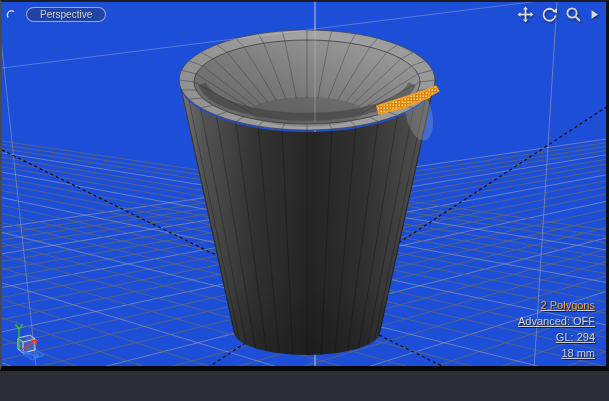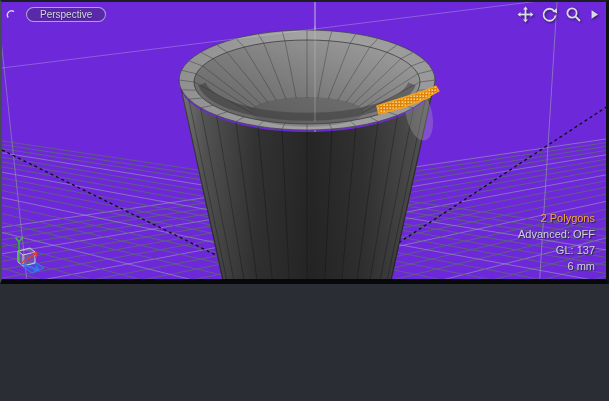--- a/index.html
+++ b/index.html
@@ -1,19 +1,19 @@
 <!DOCTYPE html>
 <html><head>
 <meta charset="utf-8">
 <style>
   html,body{margin:0;padding:0;background:#2a2d33;}
   *{box-sizing:border-box;}
   #viewport{
-    position:relative;width:609px;height:284px;overflow:hidden;
-    background:#6d28d9;
+    position:relative;width:609px;height:371px;overflow:hidden;
+    background:#1d4ed8;
     border-top:2px solid #1a1d22;
     border-left:2px solid #454b55;
     border-right:3px solid #101114;
     border-bottom:5px solid #07080a;
     font-family:"Liberation Sans", sans-serif;
     padding-left:20px;
   }
   #gridsvg,#cupsvg{position:absolute;left:0;top:0;}
   
   .btnrow{position:absolute;left:4px;top:5px;display:flex;align-items:center;gap:7px;z-index:10;}
@@ -27,20 +27,21 @@
   }
   .arcicon{width:12px;height:12px;margin-right:1px;}
   
   .iconrow{position:absolute;right:6px;top:4px;display:flex;align-items:center;gap:7px;z-index:10;}
   .ticon{width:17px;height:17px;filter:drop-shadow(1px 1px 1px rgba(0,0,0,0.55));}
   
   .status{
     position:absolute;right:11px;bottom:5px;text-align:right;z-index:10;
     font-size:11px;line-height:16px;color:#ced2d8;
     text-shadow:1px 1px 1px rgba(8,10,14,0.65);
+    text-decoration:underline;
   }
   .status .sel{color:#f0a63c;}
   
   .gizmo{position:absolute;left:5px;bottom:3px;z-index:10;}
 </style>
 </head>
 <body>
 
 <div id="viewport">
 
@@ -259,22 +260,22 @@
       <line x1="10.6" y1="10.6" x2="15" y2="15" stroke="#d9dce1" stroke-width="2"></line>
     </svg>
     <svg class="ticon" viewBox="0 0 17 17" style="width:11px;height:15px">
       <polygon points="4,2 14,8.5 4,15" fill="#d9dce1"></polygon>
     </svg>
   </div>
 
   <div class="status">
     <div class="sel">2 Polygons</div>
     <div>Advanced: OFF</div>
-    <div>GL: 137</div>
-    <div>6 mm</div>
+    <div>GL: 294</div>
+    <div>18 mm</div>
   </div>
 
   <svg class="gizmo" width="42" height="40" viewBox="0 0 42 40">
     <polygon points="16,31 28,26 37,32 25,37" fill="rgba(50,100,230,0.5)" stroke="#3c78f0" stroke-width="1"></polygon>
     <path d="M11,15 L23,12 L28,16 L28,27 L16,30 L11,26 Z M11,15 L16,19 L28,16 M16,19 L16,30" fill="rgba(130,135,142,0.35)" stroke="rgba(225,229,235,0.85)" stroke-width="1"></path>
     <g stroke="#35c71e" stroke-width="1.4" fill="none">
       <line x1="12" y1="26" x2="12" y2="6"></line>
       <line x1="12" y1="6" x2="8.5" y2="1.5"></line>
       <line x1="12" y1="6" x2="15.5" y2="1.5"></line>
     </g>

